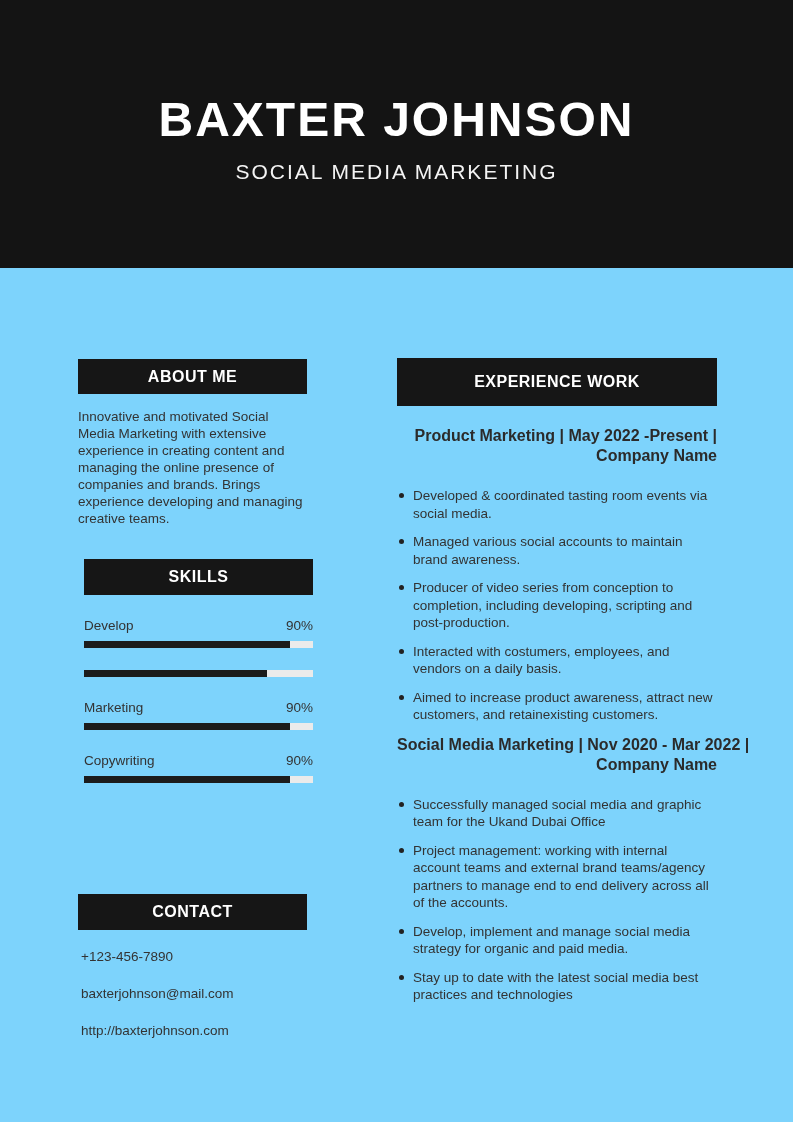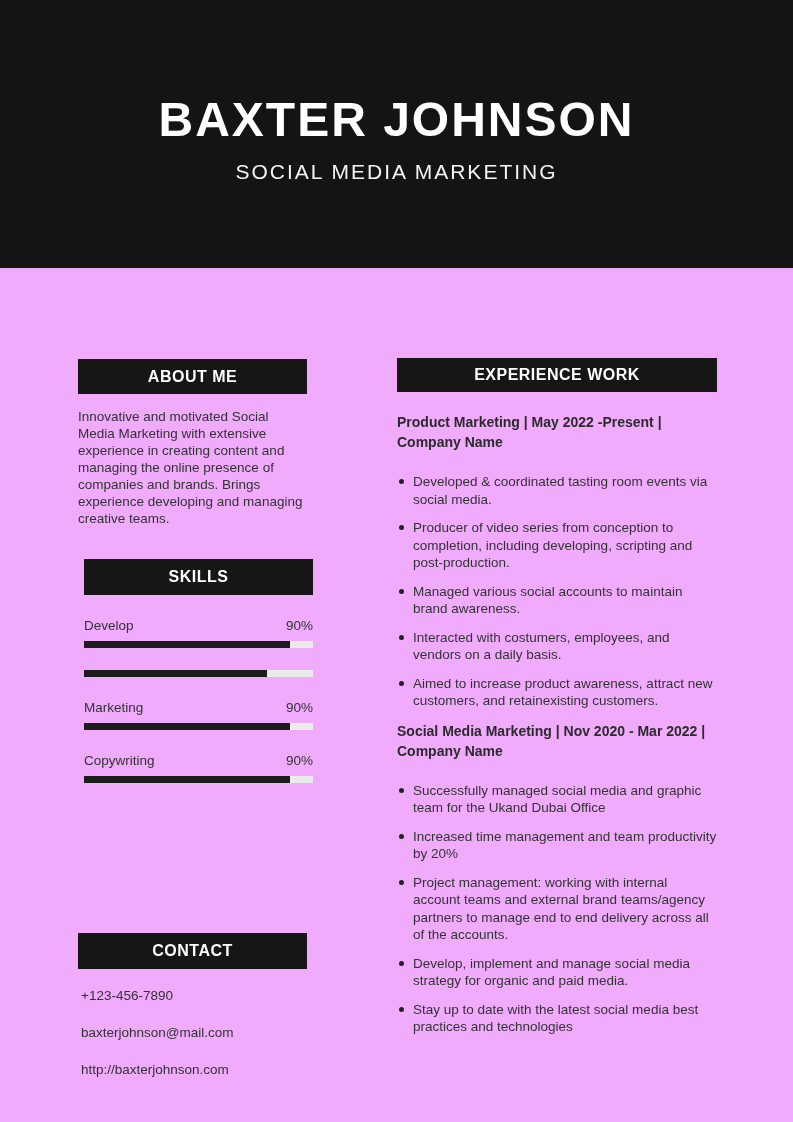--- a/index.html
+++ b/index.html
@@ -8,21 +8,21 @@
     --body-text:#333333;
     --title-text:#2b2b2b;
     --track:#ebebeb;
   }
   *{margin:0;padding:0;box-sizing:border-box;}
   html,body{background:#ffffff;}
   body{font-family:"Liberation Sans","DejaVu Sans",sans-serif;}
   .page{
     position:relative;
     width:793px;height:1122px;
-    background:#f0abfc;
+    background:#7dd3fc;
     overflow:hidden;
   }
   
   .header{
     position:absolute;left:0;top:0;width:793px;height:268px;
     background:var(--header-bg);
     display:flex;flex-direction:column;align-items:center;justify-content:center;
     padding-top:10px;
   }
   .header .name{
@@ -51,34 +51,34 @@
   .skills .section-bar{height:36px;}
   .skill-row{margin-top:22px;}
   .skill-head{
     display:flex;justify-content:space-between;align-items:baseline;
     font-size:13.5px;line-height:17px;color:var(--body-text);
   }
   .skill-track{
     margin-top:7px;height:7px;width:100%;background:var(--track);
   }
   .skill-fill{height:100%;background:#1c1c1c;}
-  .contact{position:absolute;left:78px;top:933px;width:229px;}
+  .contact{position:absolute;left:78px;top:894px;width:229px;}
   .contact .section-bar{height:36px;}
   .contact-item{
     margin-top:20px;
     font-size:13.5px;line-height:17px;color:var(--body-text);
     padding-left:3px;
   }
   .contact-item:first-of-type{margin-top:18px;}
   
   .experience{position:absolute;left:397px;top:358px;width:320px;}
-  .experience .section-bar{height:34px;}
+  .experience .section-bar{height:48px;}
   .job-title{
     margin-top:20px;
-    font-size:14px;font-weight:700;color:var(--title-text);line-height:20px;
+    font-size:16px;font-weight:700;color:var(--title-text);line-height:20px;text-align:right;
   }
   .job-title div{white-space:nowrap;}
   .job+.job .job-title{margin-top:11px;}
   .job-bullets{
     list-style:none;margin-top:21px;
   }
   .job-bullets li{
     position:relative;
     padding-left:16px;
     font-size:13.5px;line-height:17.5px;color:var(--body-text);
@@ -157,34 +157,33 @@
   <div class="experience">
     <div class="section-bar">EXPERIENCE WORK</div>
     <div id="experience-jobs">
         <div class="job">
           <div class="job-title">
             <div>Product Marketing | May 2022 -Present |</div>
             <div>Company Name</div>
           </div>
           <ul class="job-bullets">
             <li>Developed &amp; coordinated tasting room events via social media.</li>
+            <li>Managed various social accounts to maintain brand awareness.</li>
             <li>Producer of video series from conception to completion, including developing, scripting and post-production.</li>
-            <li>Managed various social accounts to maintain brand awareness.</li>
             <li>Interacted with costumers, employees, and vendors on a daily basis.</li>
             <li>Aimed to increase product awareness, attract new customers, and retainexisting customers.</li>
           </ul>
         </div>
         <div class="job">
           <div class="job-title">
             <div>Social Media Marketing | Nov 2020 - Mar 2022 |</div>
             <div>Company Name</div>
           </div>
           <ul class="job-bullets">
             <li>Successfully managed social media and graphic team for the Ukand Dubai Office</li>
-            <li>Increased time management and team productivity by 20%</li>
             <li>Project management: working with internal account teams and external brand teams/agency partners to manage end to end delivery across all of the accounts.</li>
             <li>Develop, implement and manage social media strategy for organic and paid media.</li>
             <li>Stay up to date with the latest social media best practices and technologies</li>
           </ul>
         </div>
       </div>
   </div>
 
 </div>
 

